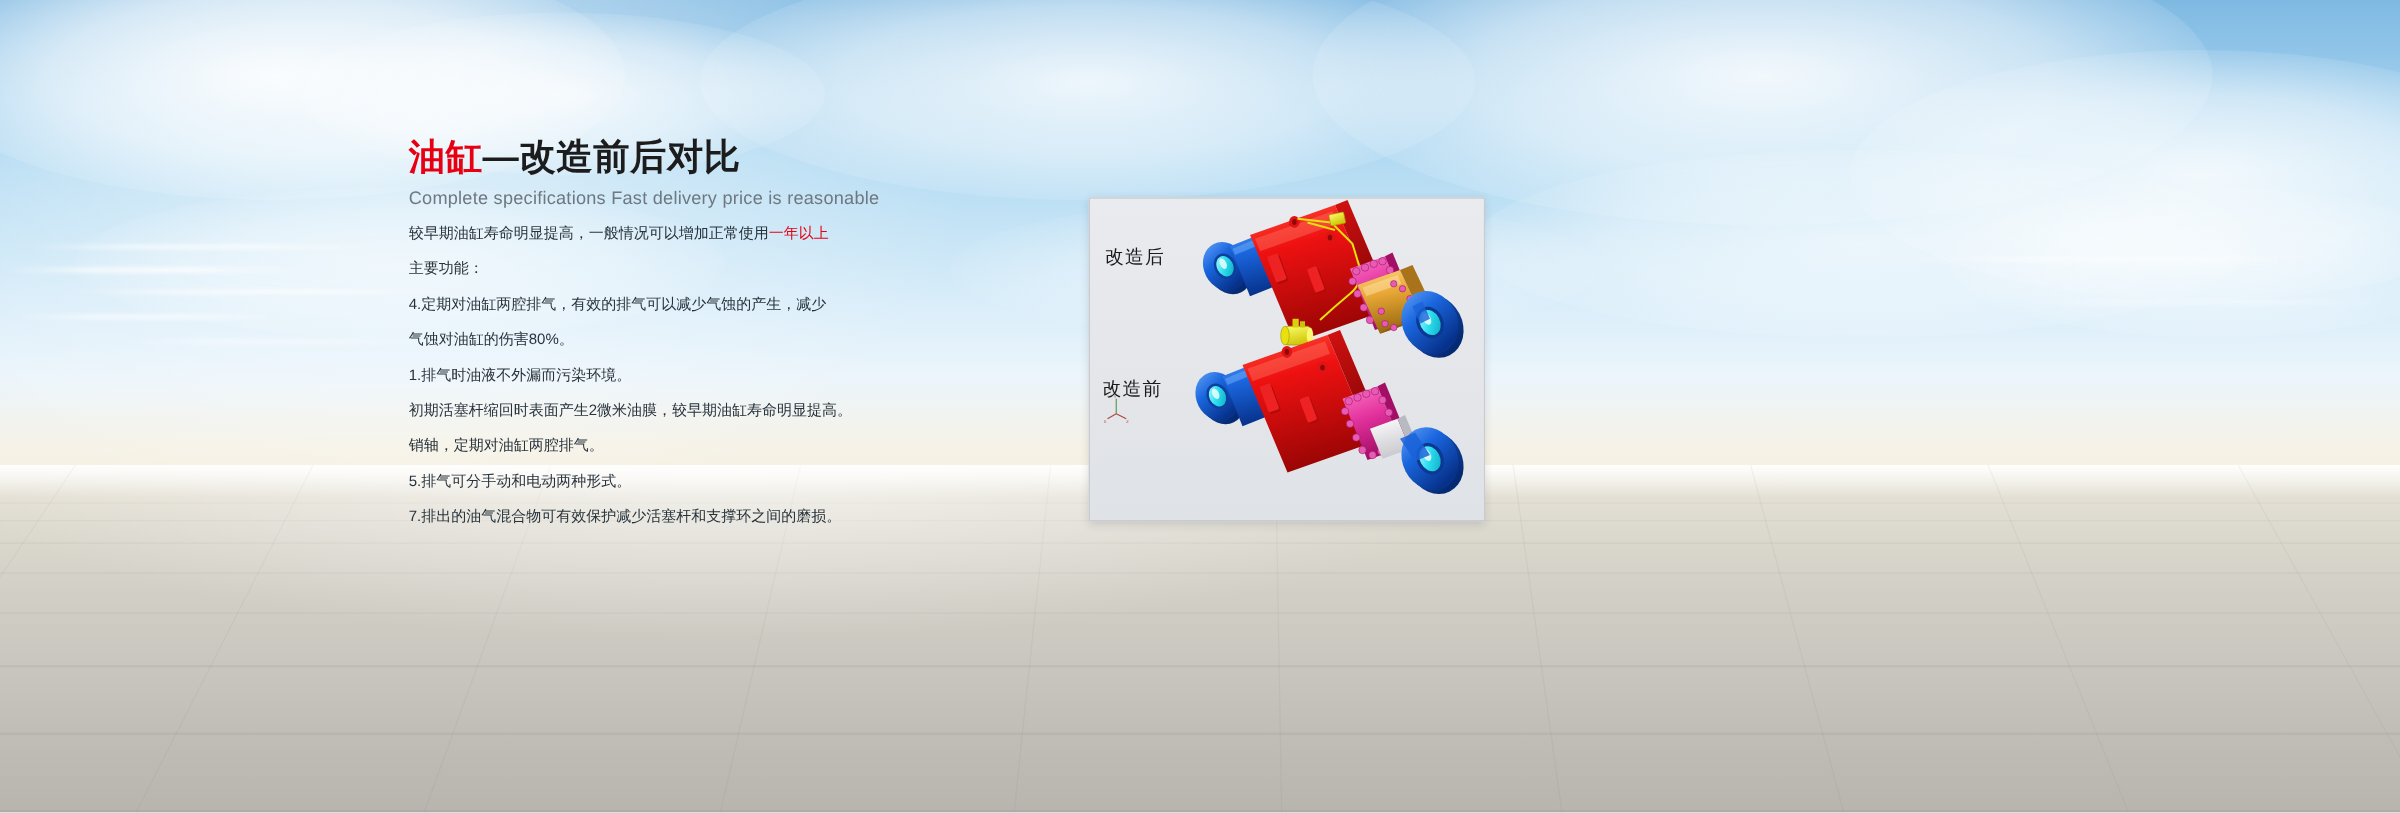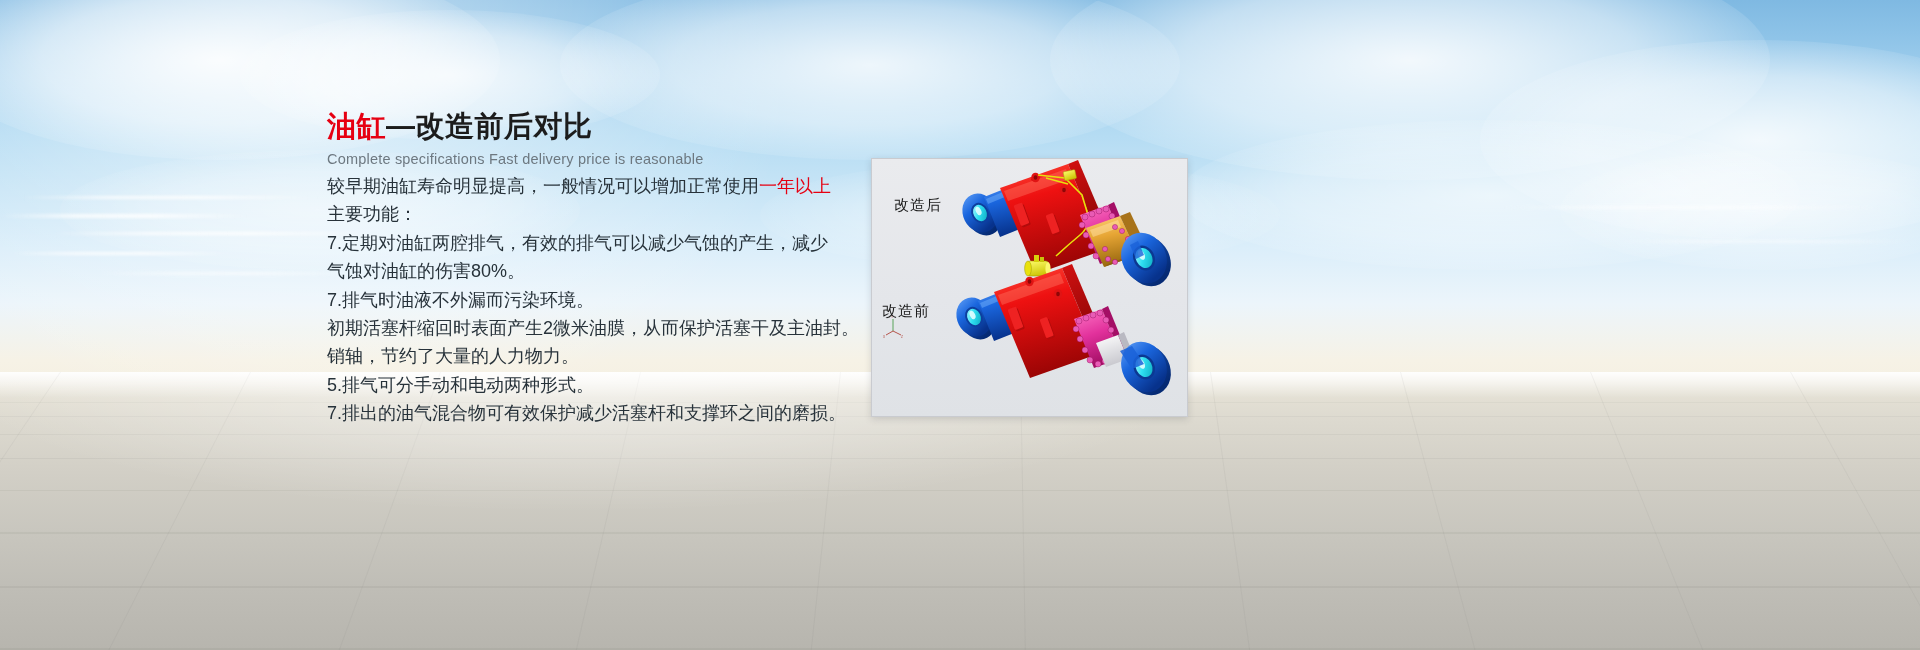--- a/index.html
+++ b/index.html
@@ -168,21 +168,21 @@
     font-size: 14.5px;
     color: #6d7880;
     letter-spacing: 0.2px;
     white-space: nowrap;
   }
 
   .body-copy {
     position: absolute;
     left: 327px; top: 172px;
     width: 640px;
-    font-size: 18px;
+    font-size: 12px;
     color: #27323a;
     line-height: 28.4px;
   }
   .body-copy p { margin: 0; white-space: nowrap; }
   .body-copy .em-red { color: #e60012; }
 
   
   .panel {
     position: absolute;
     left: 871px; top: 158px;
@@ -197,21 +197,21 @@
     background: linear-gradient(to bottom, #eaebee 0%, #e4e6ea 55%, #dfe2e6 100%);
   }
   .panel-label {
     position: absolute;
     font-family: "Liberation Serif", "DejaVu Serif", serif;
     font-size: 15px;
     color: #1b1b1b;
     letter-spacing: 1px;
     white-space: nowrap;
   }
-  .label-after  { left: 22px; top: 37px; }
+  .label-after  { left: 12px; top: 37px; }
   .label-before { left: 10px; top: 143px; }
 
   .svg-art { position: absolute; left: 0; top: 0; }
 
   
   .triad-label { font-size: 3.2px; fill: #b0443a; font-family: "Liberation Sans", sans-serif; }
 </style>
 </head>
 <body>
 
@@ -267,25 +267,25 @@
   <div class="content">
 
     <div class="headline-wrap">
       <div class="headline"><span class="hl-red">油缸</span><span>—改造前后对比</span></div>
       <div class="subhead">Complete specifications Fast delivery price is reasonable</div>
     </div>
 
     <div class="body-copy">
       <p><span>较早期油缸寿命明显提高，一般情况可以增加正常使用</span><span class="em-red">一年以上</span></p>
       <p>主要功能：</p>
-      <p>7.定期对油缸两腔排气，有效的排气可以减少气蚀的产生，减少</p>
+      <p>4.定期对油缸两腔排气，有效的排气可以减少气蚀的产生，减少</p>
       <p>气蚀对油缸的伤害80%。</p>
-      <p>7.排气时油液不外漏而污染环境。</p>
-      <p>初期活塞杆缩回时表面产生2微米油膜，从而保护活塞干及主油封。</p>
-      <p>销轴，节约了大量的人力物力。</p>
+      <p>1.排气时油液不外漏而污染环境。</p>
+      <p>初期活塞杆缩回时表面产生2微米油膜，较早期油缸寿命明显提高。</p>
+      <p>销轴，定期对油缸两腔排气。</p>
       <p>5.排气可分手动和电动两种形式。</p>
       <p>7.排出的油气混合物可有效保护减少活塞杆和支撑环之间的磨损。</p>
     </div>
 
     <div class="panel">
       <div class="panel-bg"></div>
 
       <svg class="svg-art" width="317" height="259" viewBox="0 0 317 259">
         <defs>
           <linearGradient id="gRed" x1="0" y1="0" x2="0.25" y2="1">

